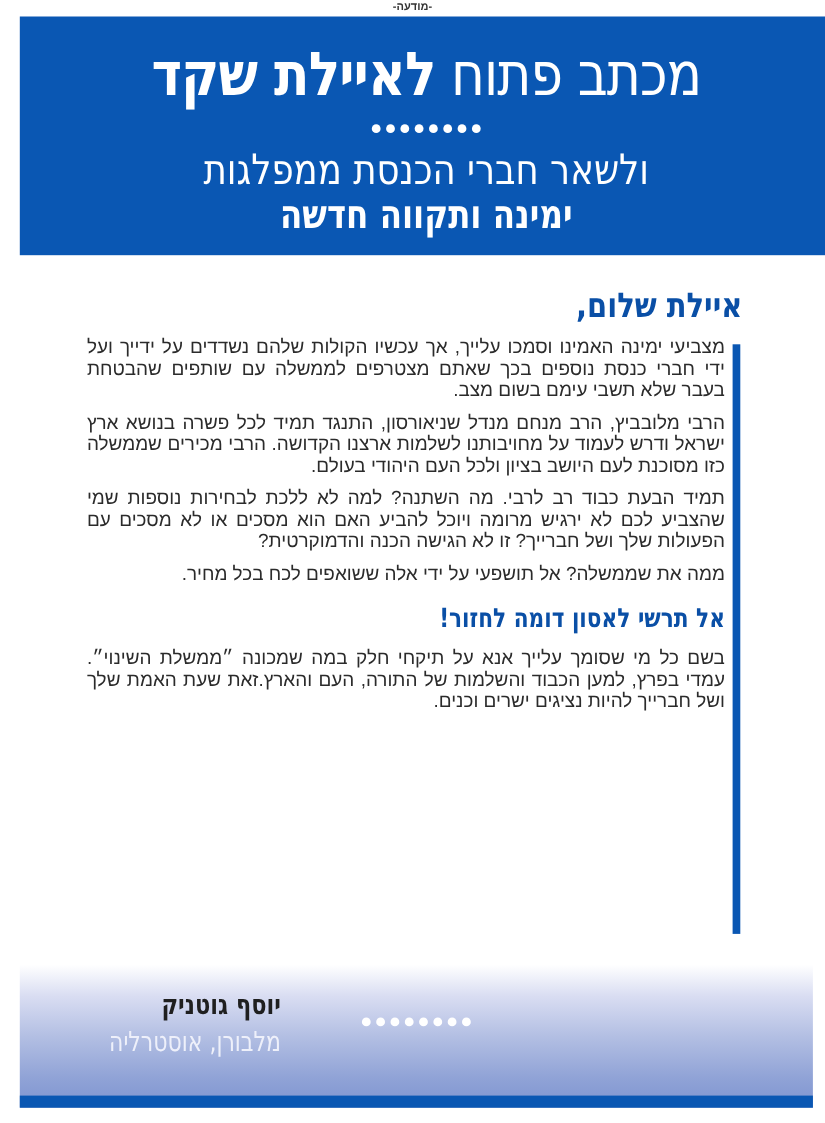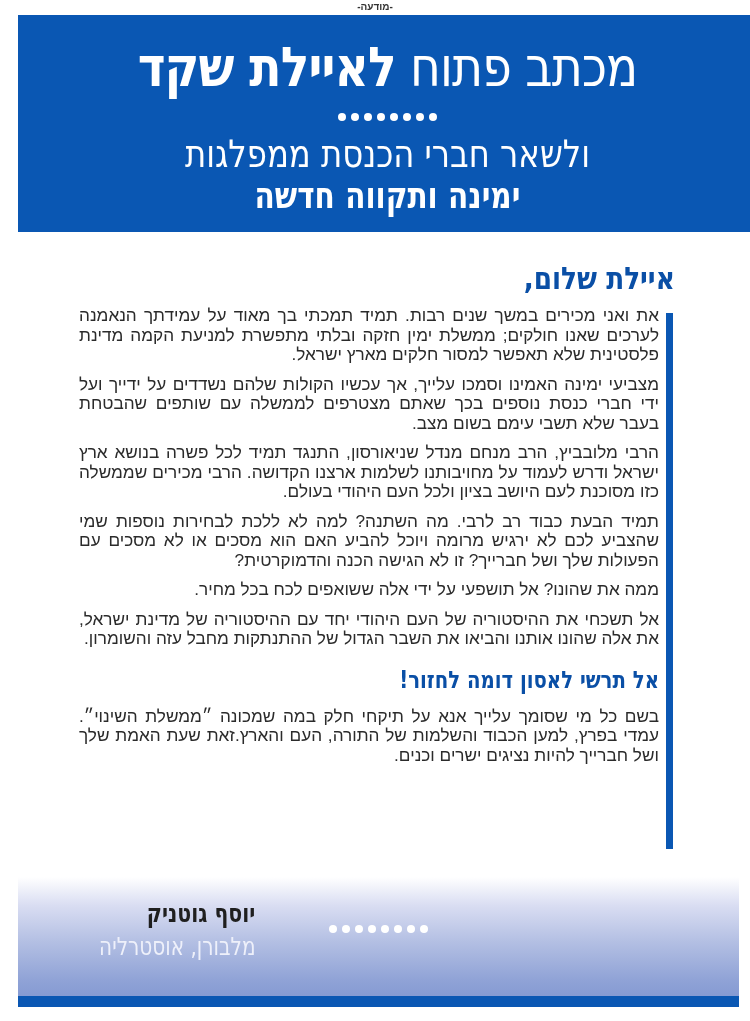--- a/index.html
+++ b/index.html
@@ -214,26 +214,24 @@
   </div>
   <div class="subtitle-line">ולשאר חברי הכנסת ממפלגות</div>
   <div class="subtitle-bold">ימינה ותקווה חדשה</div>
 </div>
 
 <div class="greeting">איילת שלום,</div>
 
 <div class="side-bar"></div>
 
 <div class="body-text">
-  <p>את ואני מכירים במשך שנים רבות. תמיד תמכתי בך מאוד על עמידתך הנאמנה לערכים שאנו חולקים; ממשלת ימין חזקה ובלתי מתפשרת למניעת הקמה מדינת פלסטינית שלא תאפשר למסור חלקים מארץ ישראל.</p>
   <p>מצביעי ימינה האמינו וסמכו עלייך, אך עכשיו הקולות שלהם נשדדים על ידייך ועל ידי חברי כנסת נוספים בכך שאתם מצטרפים לממשלה עם שותפים שהבטחת בעבר שלא תשבי עימם בשום מצב.</p>
   <p>הרבי מלובביץ, הרב מנחם מנדל שניאורסון, התנגד תמיד לכל פשרה בנושא ארץ ישראל ודרש לעמוד על מחויבותנו לשלמות ארצנו הקדושה. הרבי מכירים שממשלה כזו מסוכנת לעם היושב בציון ולכל העם היהודי בעולם.</p>
   <p>תמיד הבעת כבוד רב לרבי. מה השתנה? למה לא ללכת לבחירות נוספות שמי שהצביע לכם לא ירגיש מרומה ויוכל להביע האם הוא מסכים או לא מסכים עם הפעולות שלך ושל חברייך? זו לא הגישה הכנה והדמוקרטית?</p>
-  <p>ממה את שהונו? אל תושפעי על ידי אלה ששואפים לכח בכל מחיר.</p>
-  <p>אל תשכחי את ההיסטוריה של העם היהודי יחד עם ההיסטוריה של מדינת ישראל, את אלה שהונו אותנו והביאו את השבר הגדול של ההתנתקות מחבל עזה והשומרון.</p>
+  <p>ממה את שממשלה? אל תושפעי על ידי אלה ששואפים לכח בכל מחיר.</p>
   <div class="sub-heading">אל תרשי לאסון דומה לחזור!</div>
   <p>בשם כל מי שסומך עלייך אנא על תיקחי חלק במה שמכונה ״ממשלת השינוי״. עמדי בפרץ, למען הכבוד והשלמות של התורה, העם והארץ.זאת שעת האמת שלך ושל חברייך להיות נציגים ישרים וכנים.</p>
 </div>
 
 <div class="footer-box">
   <div class="author-name">יוסף גוטניק</div>
   <div class="author-location">מלבורן, אוסטרליה</div>
   <div class="dots footer-dots">
     <span></span>
     <span></span>

